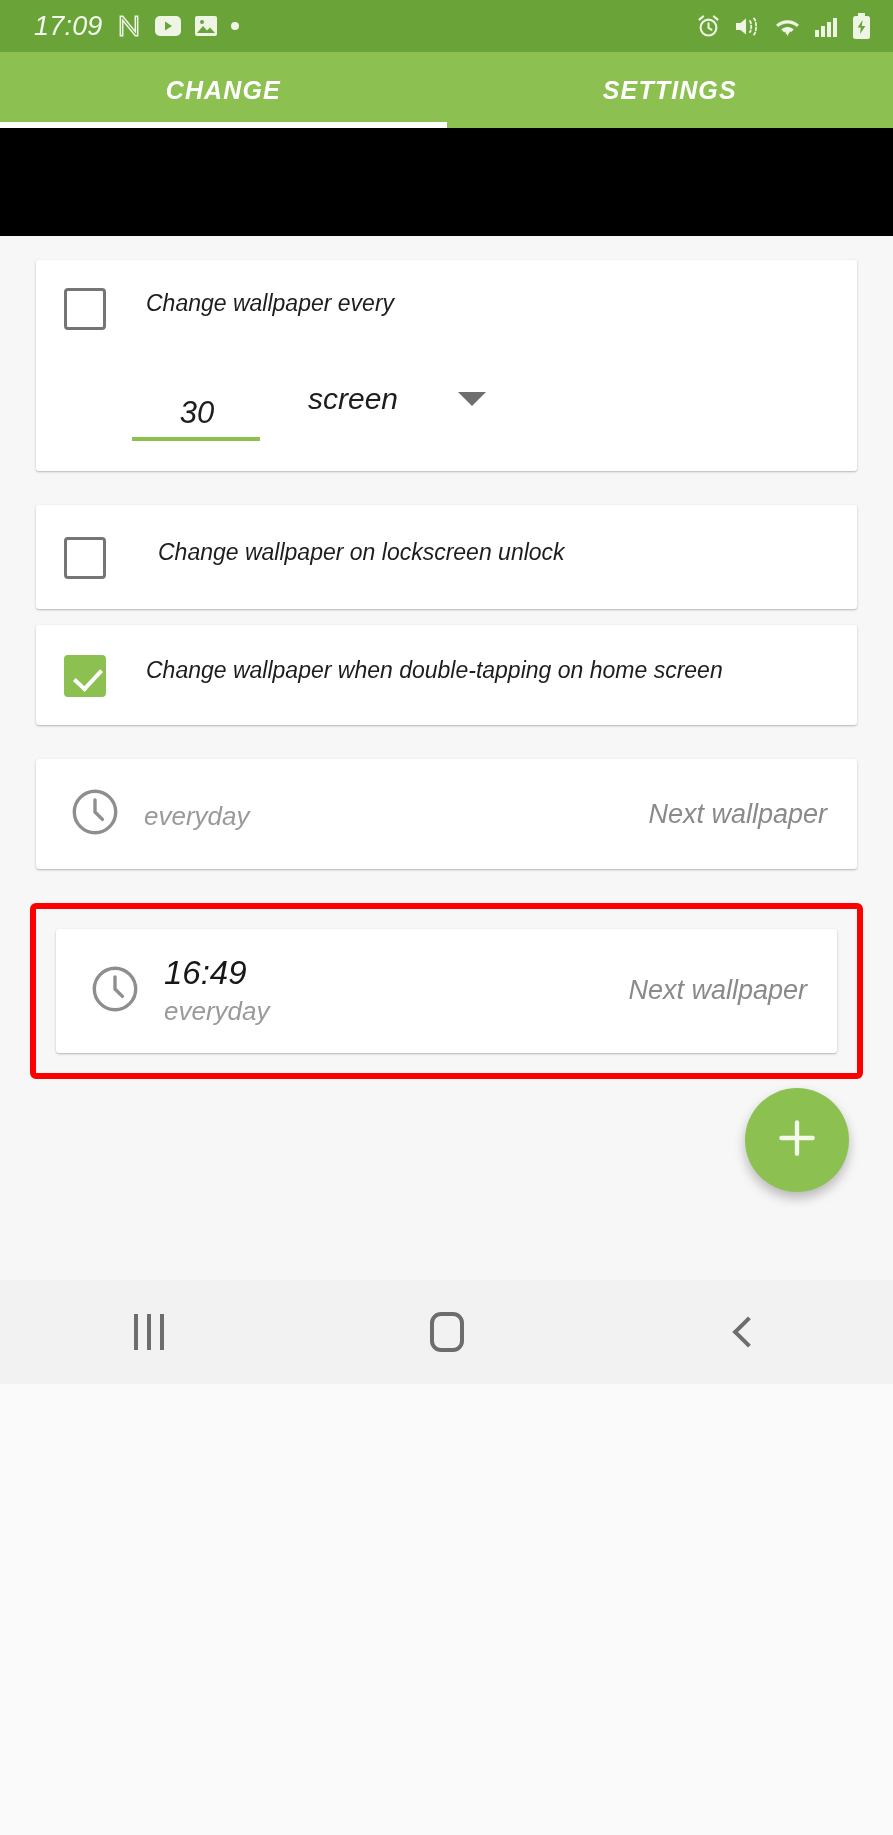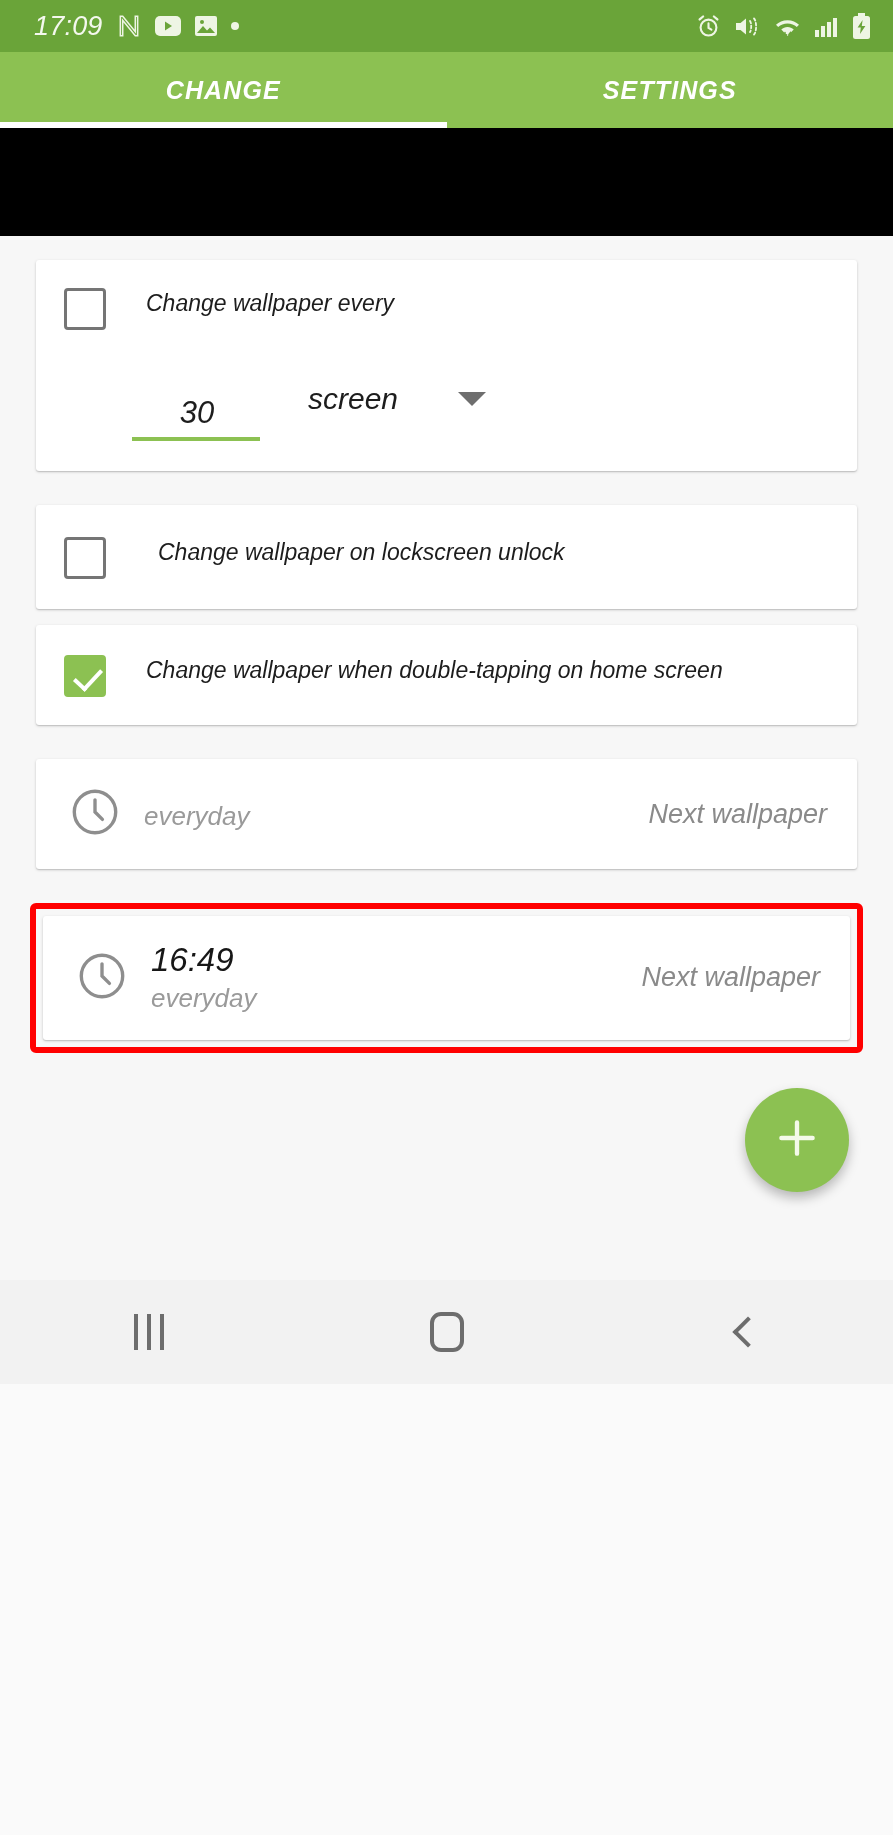--- a/index.html
+++ b/index.html
@@ -85,21 +85,21 @@
   }
   .clock-ico { flex:0 0 auto; margin-right:22px; }
   .sched-text { flex:1; }
   .sched-time { font-size:33px; color:#171717; line-height:1.12; }
   .sched-rep { font-size:26px; color:#9a9a9a; margin-top:4px; }
   .sched-action { font-size:27px; color:#8a8a8a; }
 
   .highlight-box {
     margin:0 30px; border:6px solid #ff0000; border-radius:6px; padding:4px;
   }
-  .highlight-box .card { margin:3px; }
+  .highlight-box .card { margin:16px; }
 
   
   .fab {
     position:absolute; right:44px; bottom:192px; width:104px; height:104px;
     border-radius:50%; background:#8cc152; display:flex; align-items:center;
     justify-content:center; box-shadow:0 6px 12px rgba(0,0,0,0.26);
     cursor:pointer;
   }
 
   

